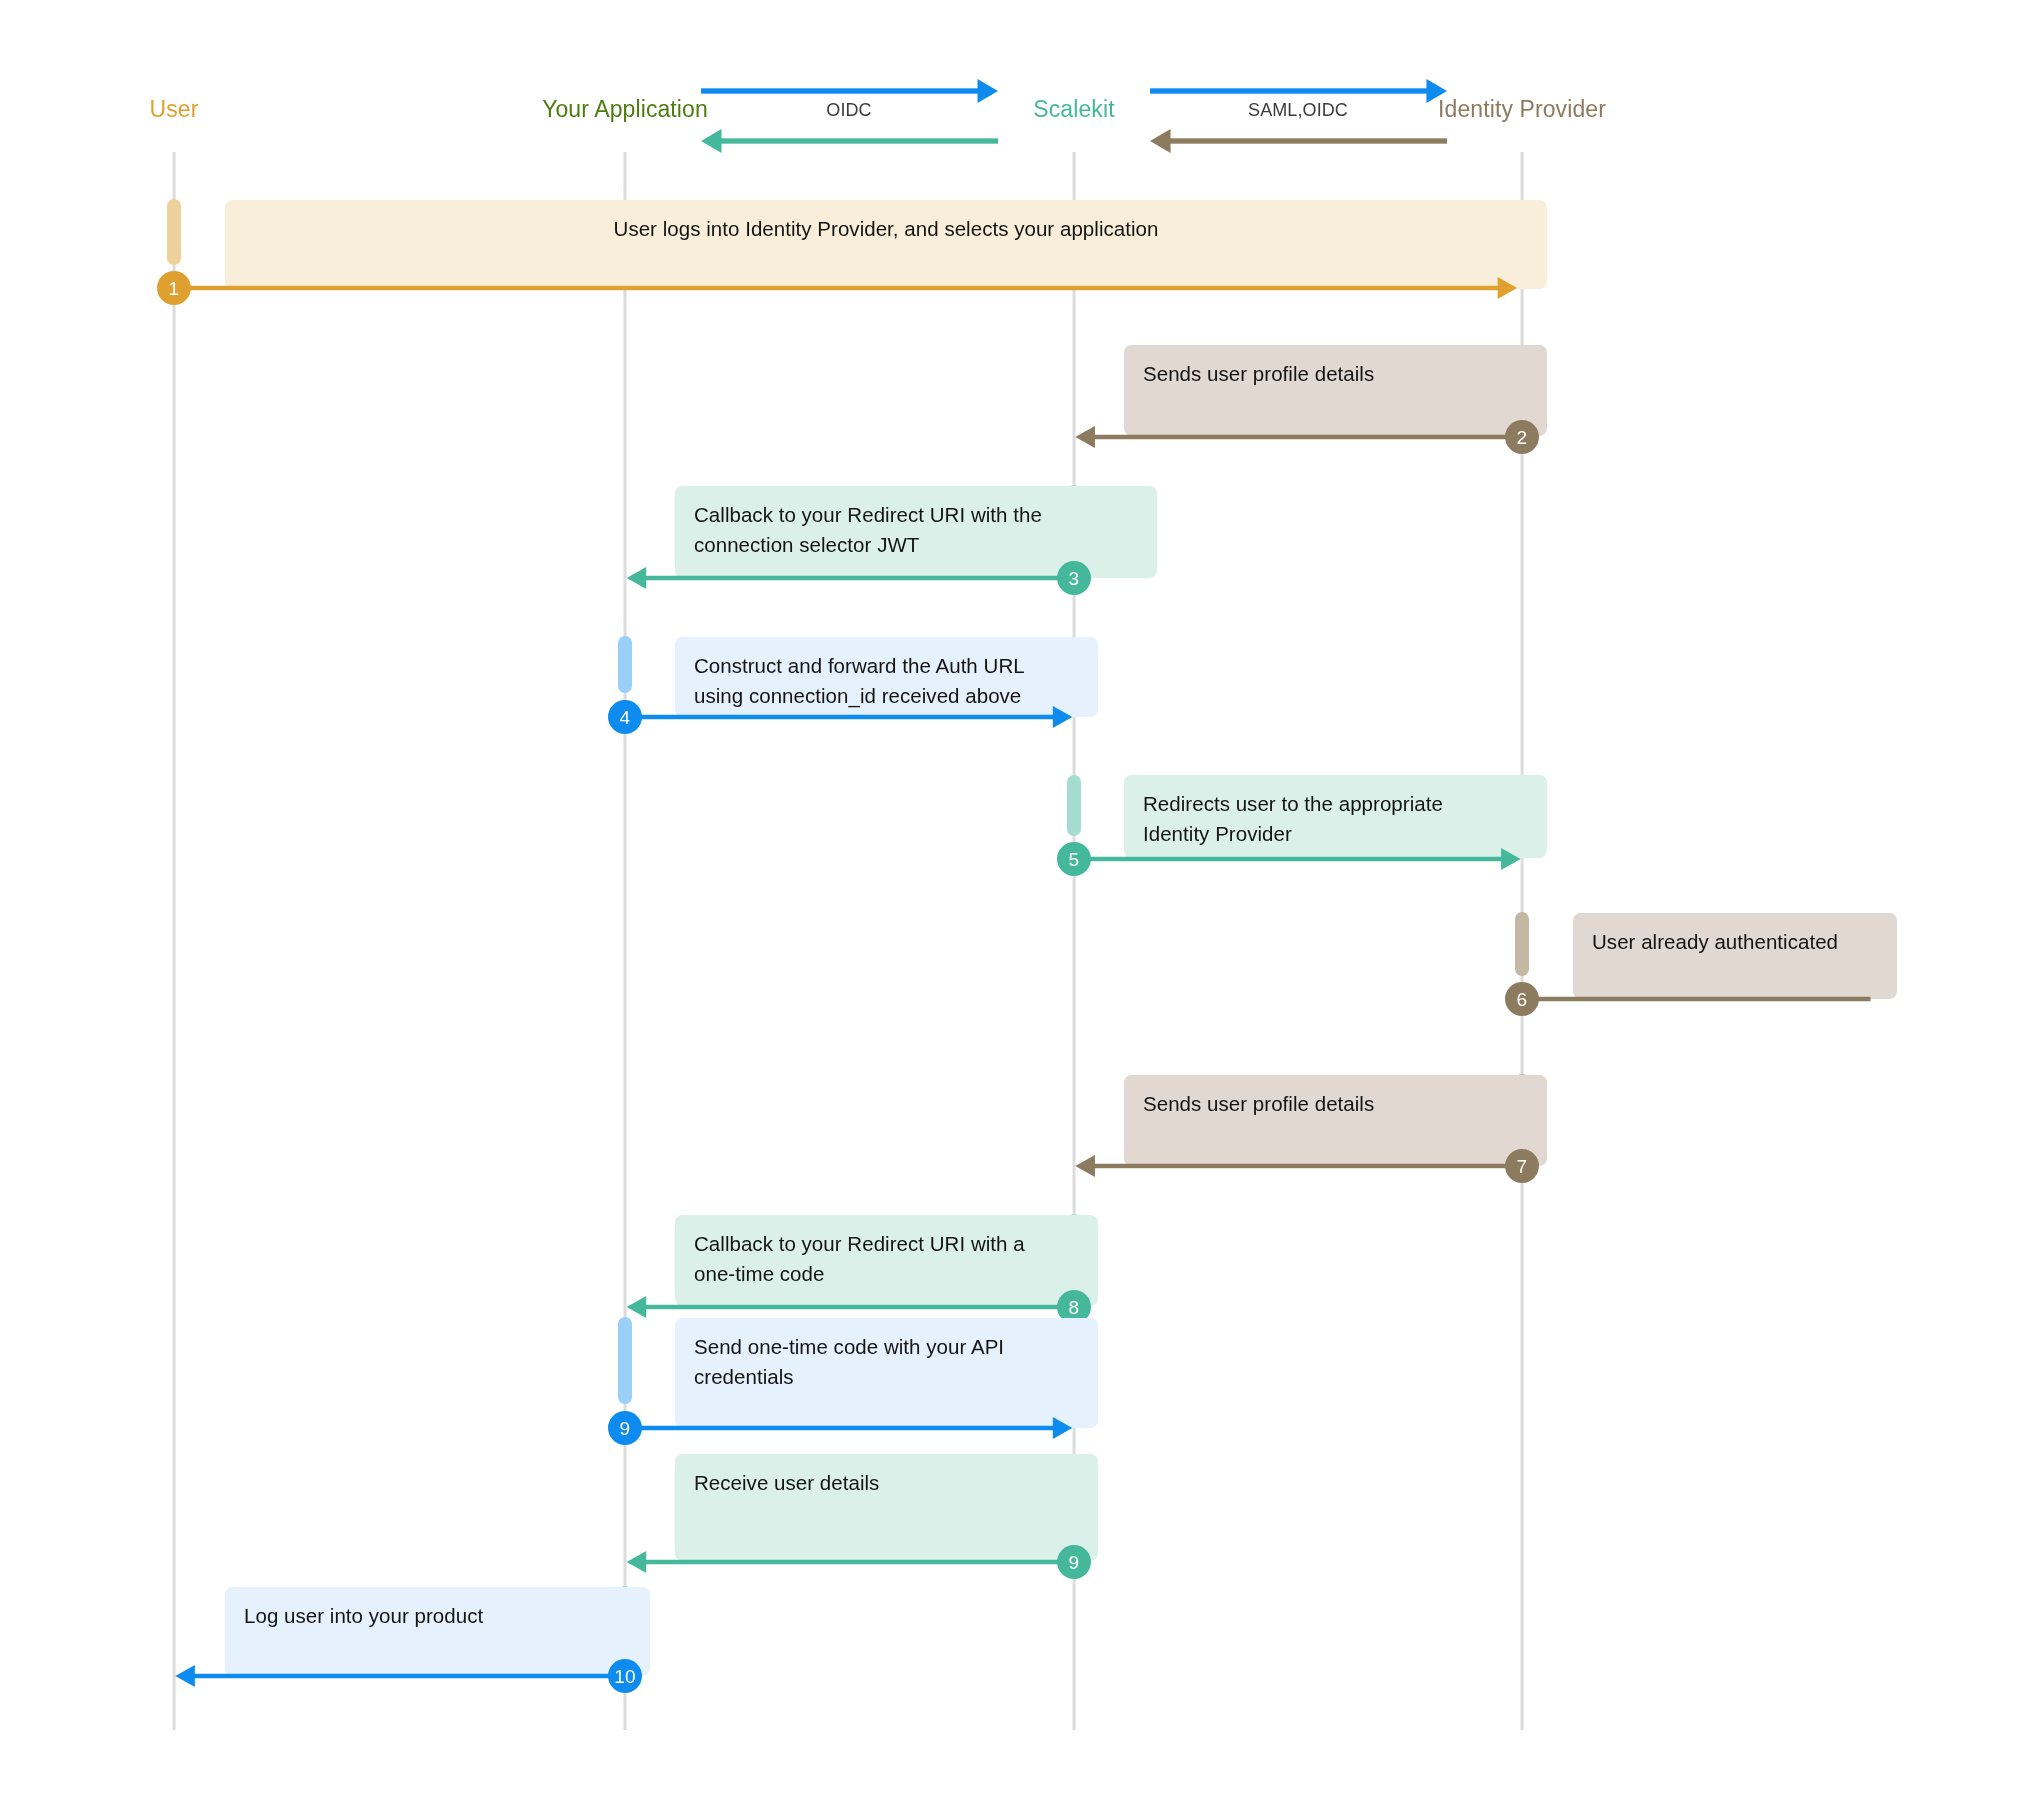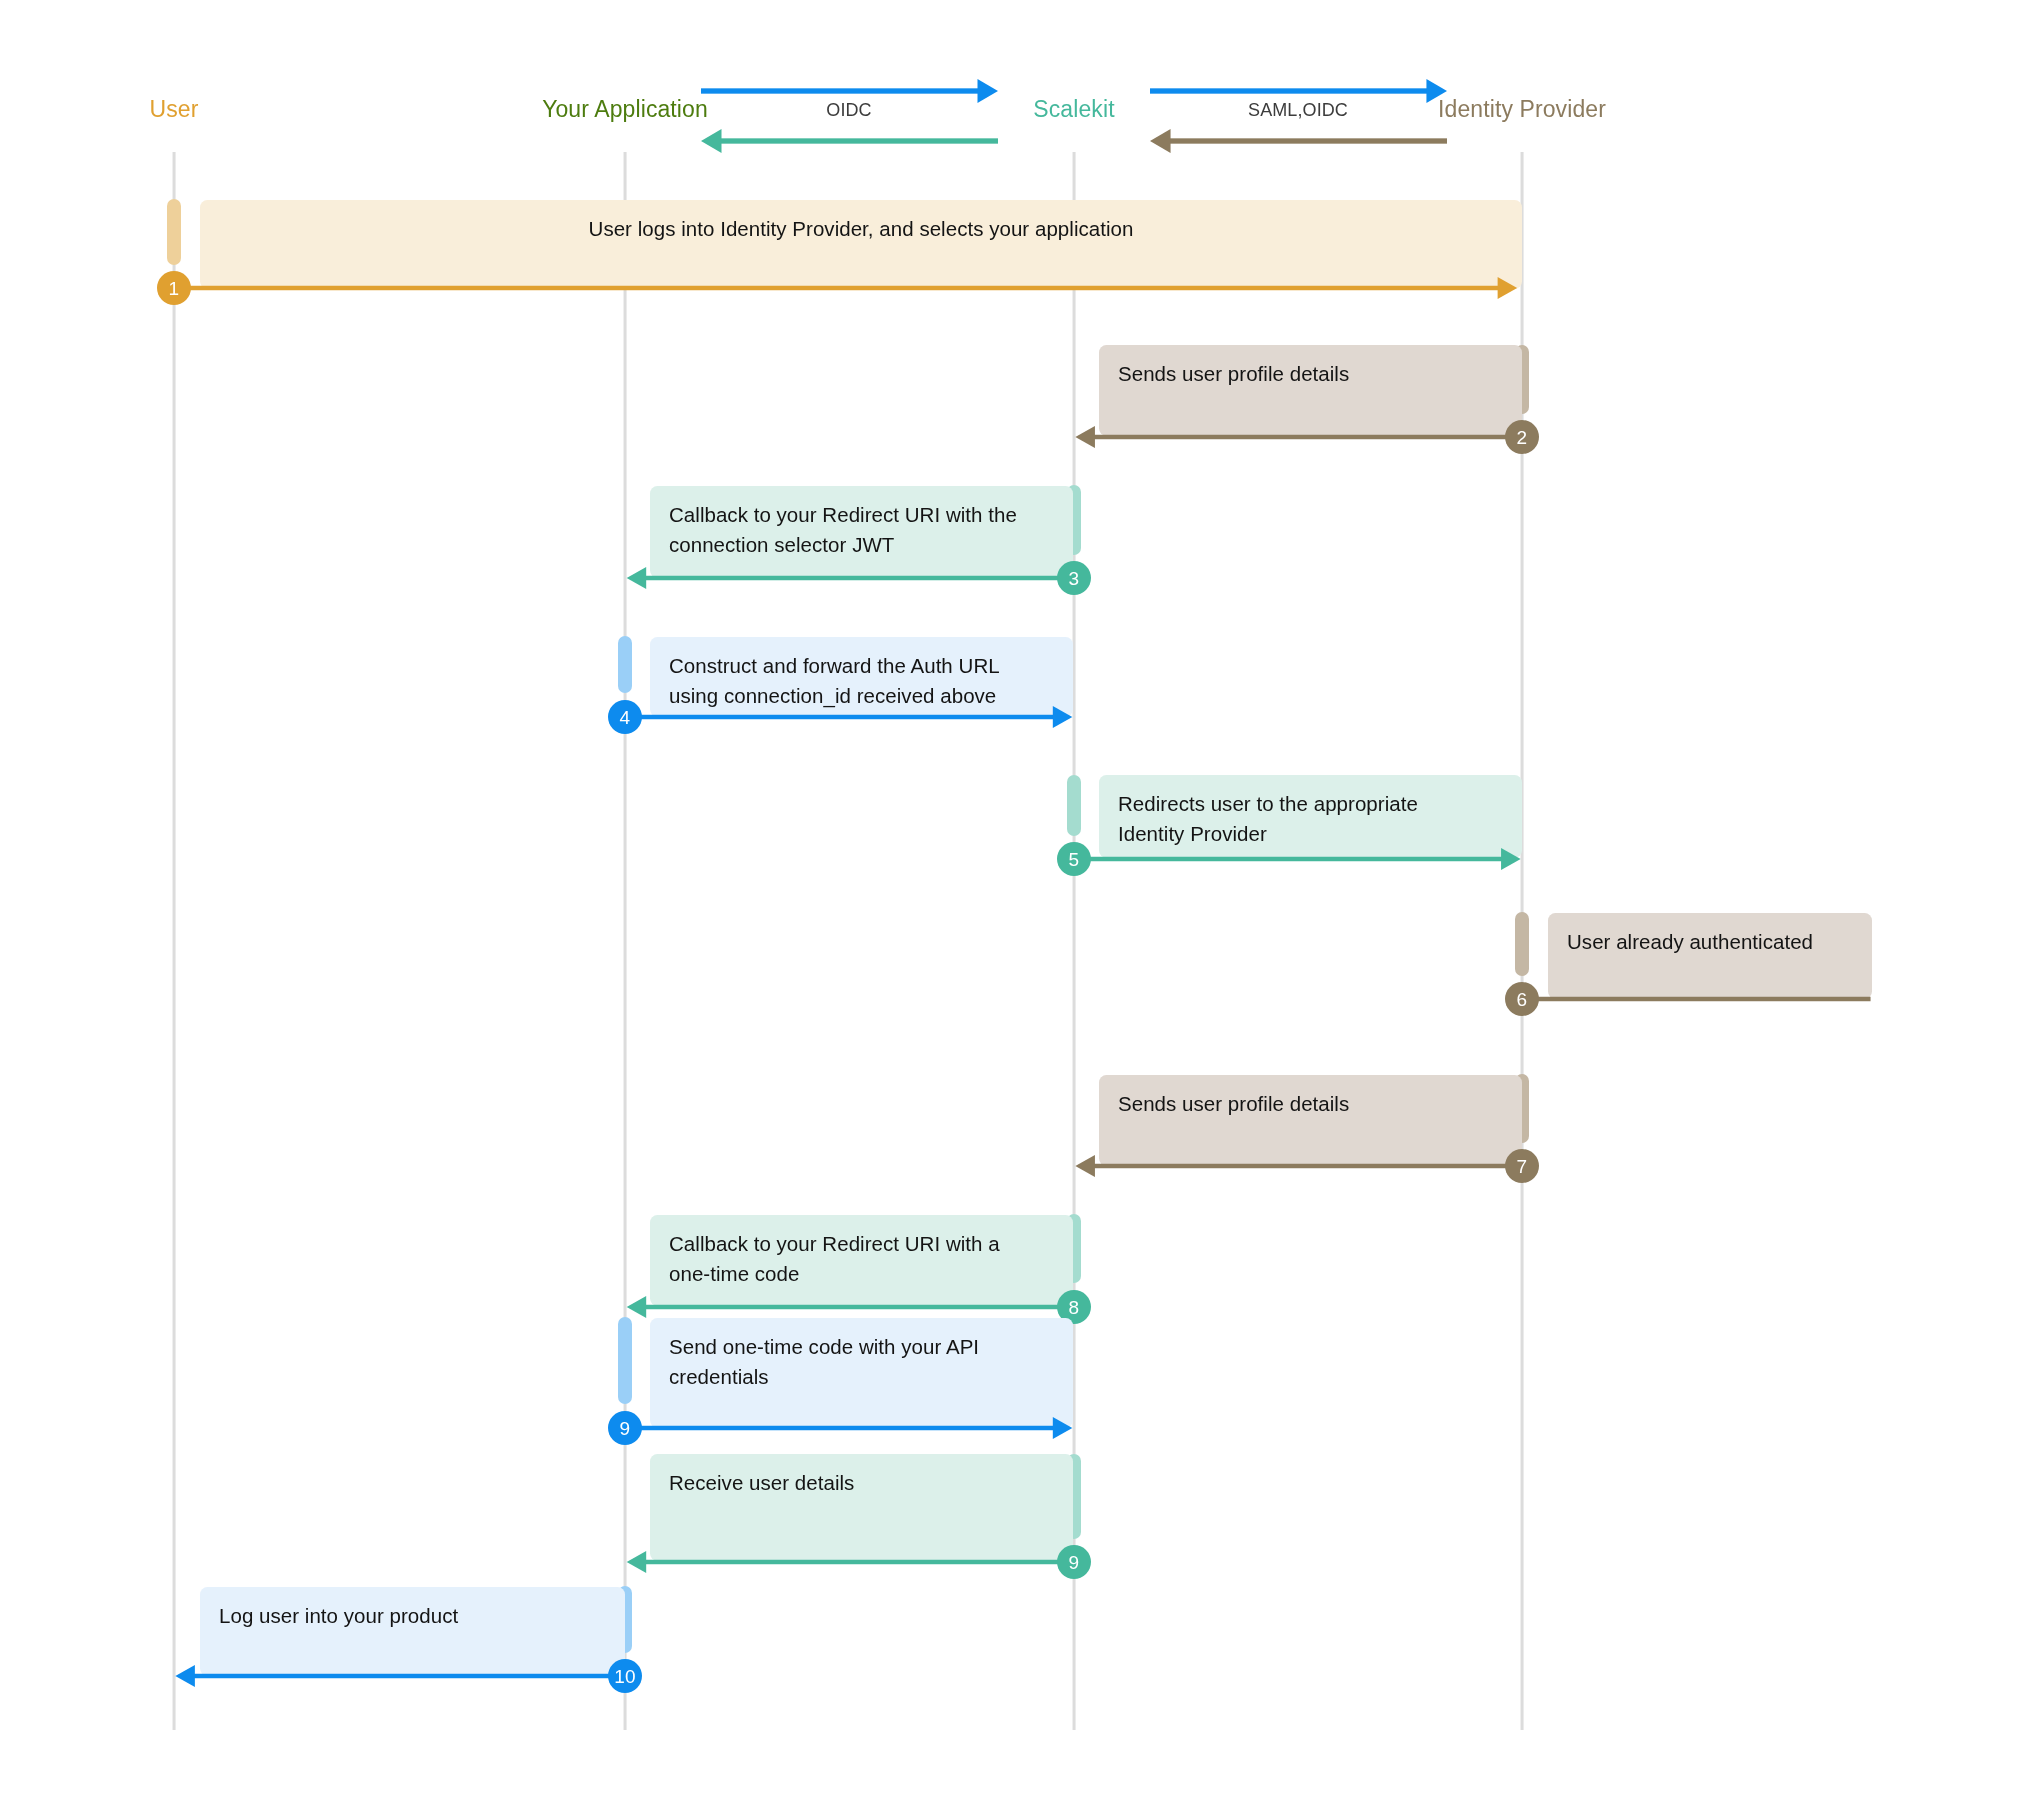--- a/index.html
+++ b/index.html
@@ -52,20 +52,21 @@
 
   
   .msg {
     position: absolute;
   }
   .msg-box {
     position: absolute;
     border-radius: 7.4px;
     box-sizing: border-box;
     padding: 14px 19px 12.3px 19px;
+    margin-left: 25px;
   }
   .msg-text {
     font-size: 20.5px;
     line-height: 1.44;
     color: #141414;
     white-space: pre-line;
     letter-spacing: 0.04px;
   }
   .activation {
     position: absolute;
@@ -151,21 +152,21 @@
           <div class="msg-text">Sends user profile details</div>
         </div>
         <svg width="448" height="44" viewBox="0 0 1093 108" style="position: absolute; left: 1074px; top: 415px; overflow: visible;">
           <rect x="44" y="48.5" width="1049" height="11" fill="#8C7B5E"></rect>
           <path d="M 0 54 L 48 27 L 48 81 Z" fill="#8C7B5E"></path>
         </svg>
         <div class="step-badge" style="left: 1522px; top: 437px; background: rgb(140, 123, 94);">2</div>
       </div>
       <div class="msg">
         <div class="activation" style="left: 1074px; top: 485px; height: 70px; background: rgb(164, 220, 207);"></div>
-        <div class="msg-box" style="background: rgb(220, 240, 234); top: 486px; height: 92px; left: 650px; width: 423px;">
+        <div class="msg-box" style="background: rgb(220, 240, 234); top: 486px; height: 92px; left: 650px; width: 482px;">
           <div class="msg-text">Callback to your Redirect URI with the
 connection selector JWT</div>
         </div>
         <svg width="449" height="44" viewBox="0 0 1094 108" style="position: absolute; left: 625px; top: 556px; overflow: visible;">
           <rect x="44" y="48.5" width="1050" height="11" fill="#45B89C"></rect>
           <path d="M 0 54 L 48 27 L 48 81 Z" fill="#45B89C"></path>
         </svg>
         <div class="step-badge" style="left: 1074px; top: 578px; background: rgb(69, 184, 156);">3</div>
       </div>
       <div class="msg">

